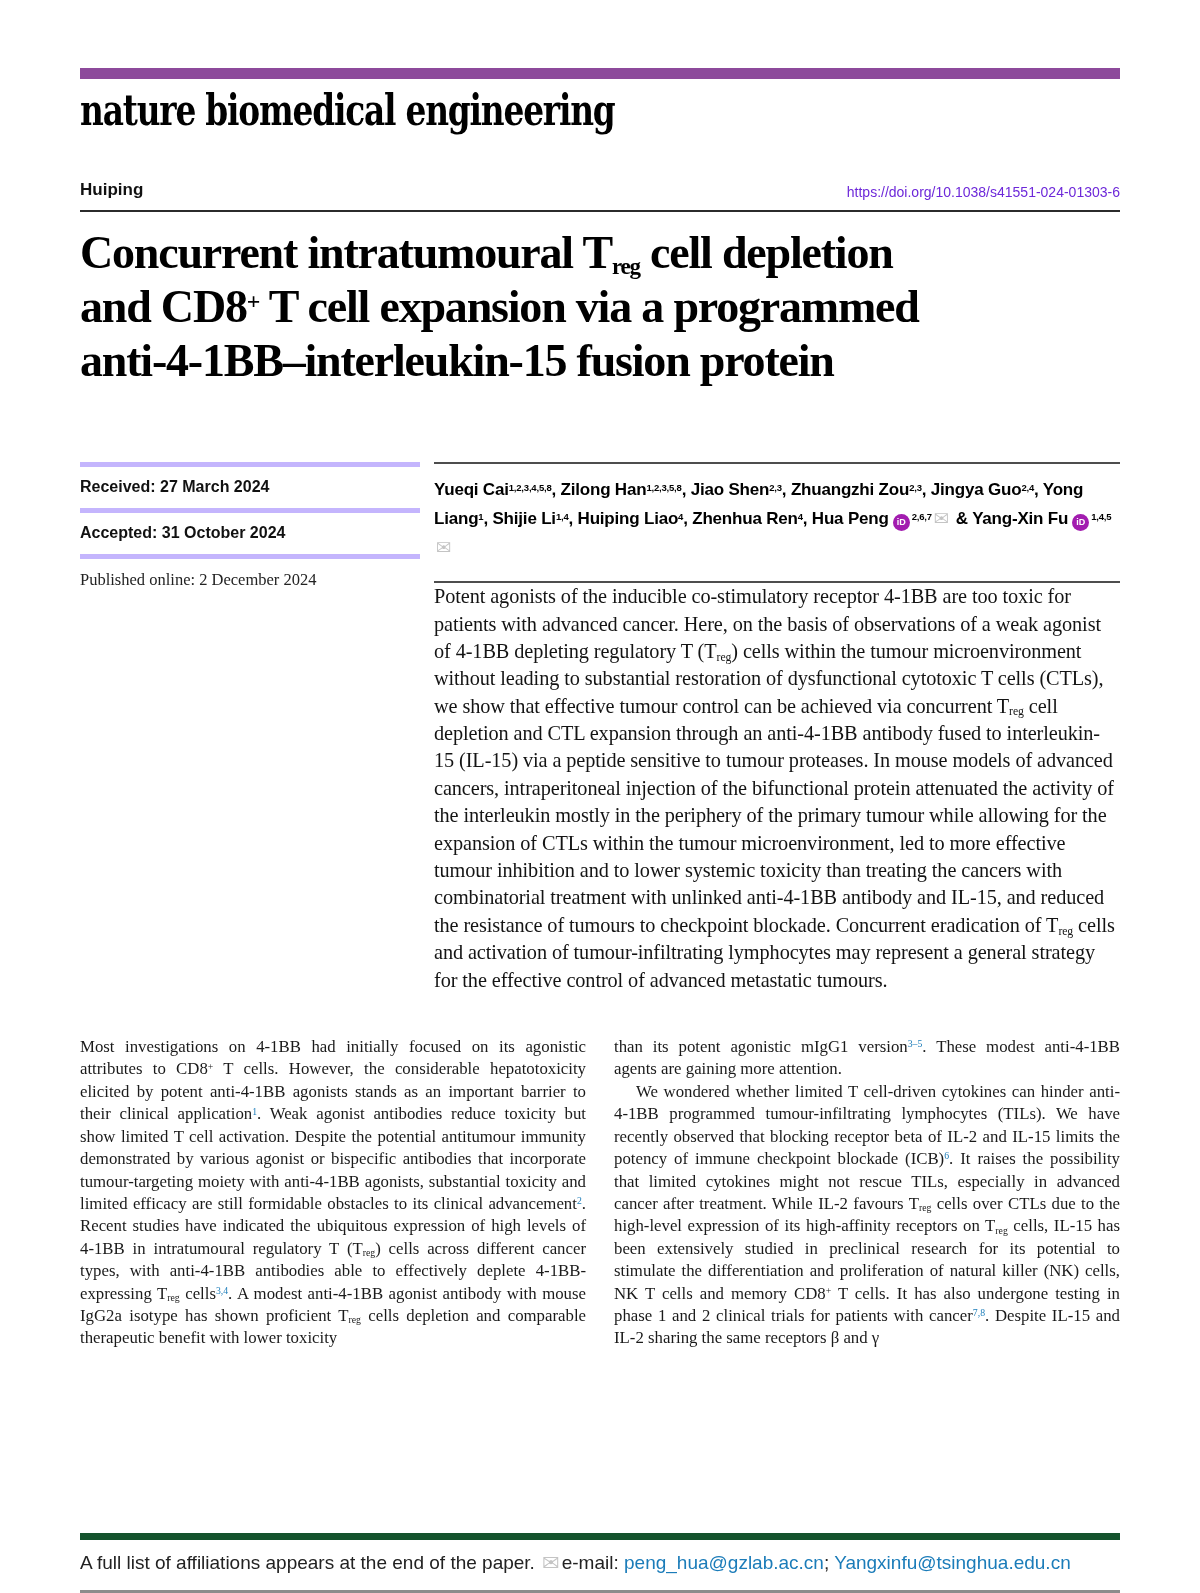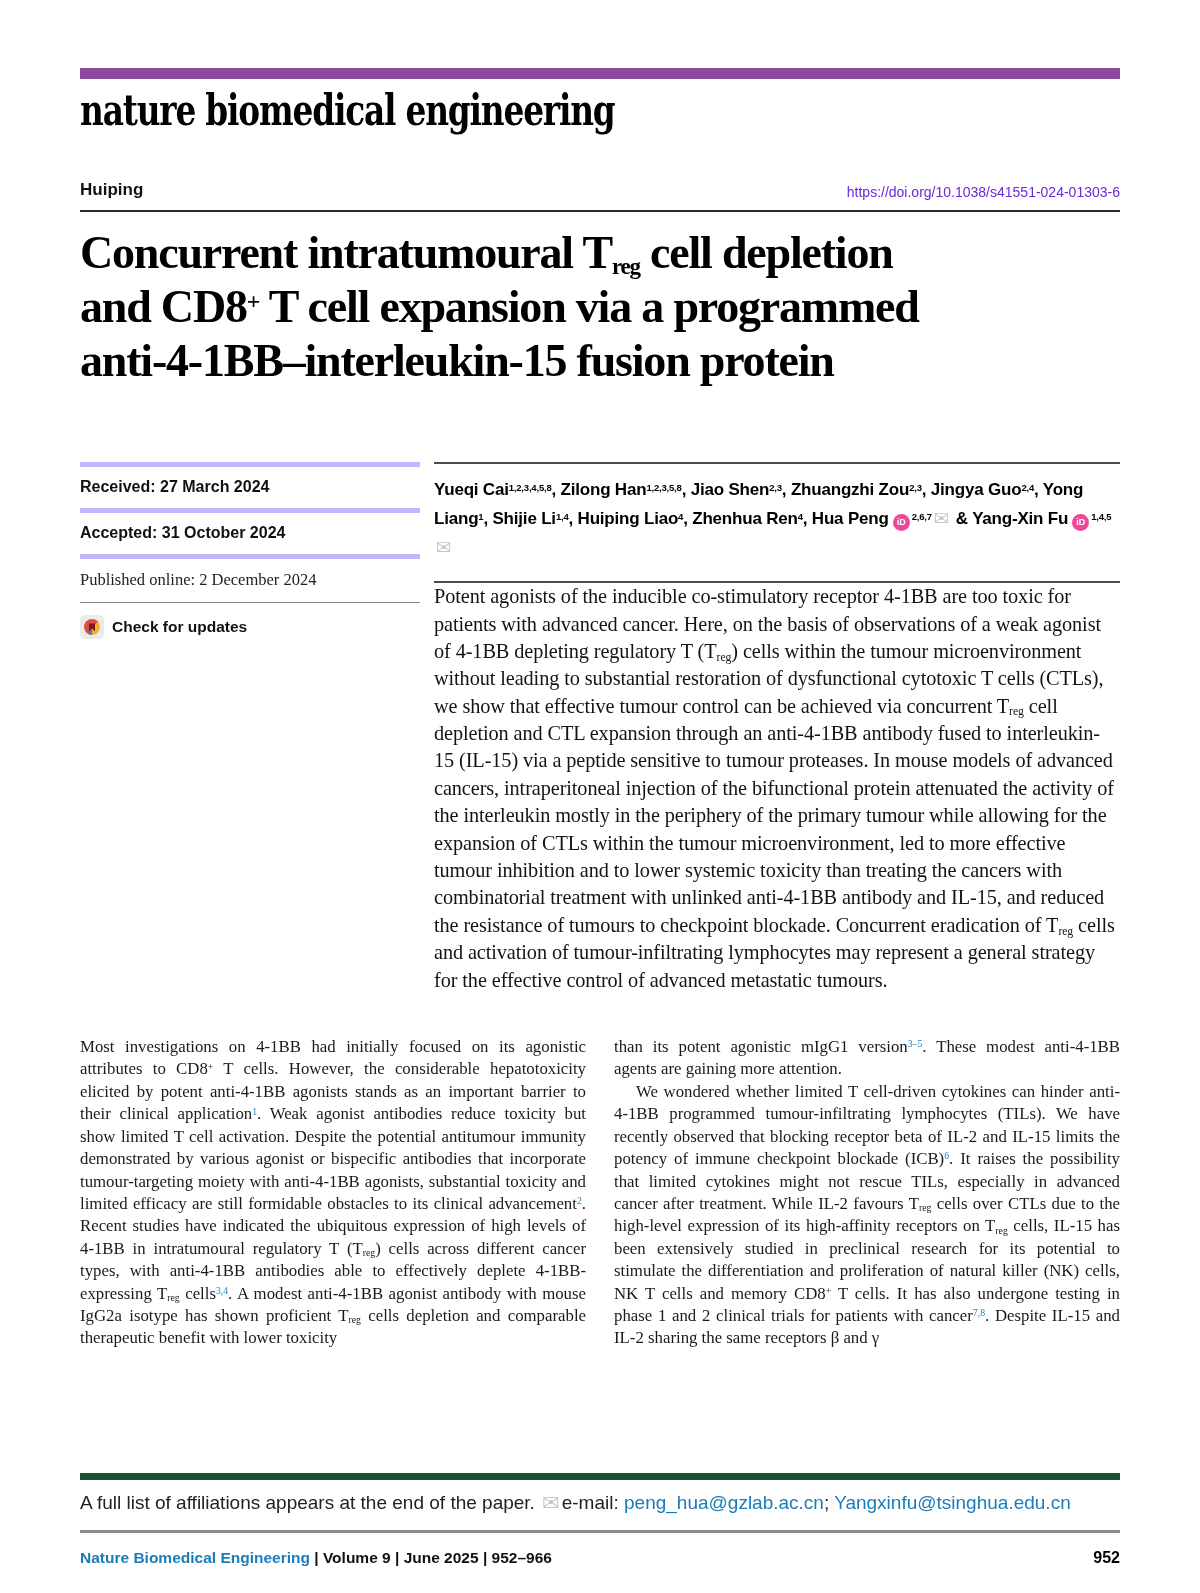--- a/index.html
+++ b/index.html
@@ -55,21 +55,21 @@
   .body-cols { display:flex; gap:28px; margin-top:42px;align-items:flex-end; }
   .bcol { flex:1; font-size:16.8px; line-height:1.335; text-align:justify; color:#1a1a1a; }
   .bcol p + p { text-indent:22px; }
 
   
   .seg-sub { font-size:58%; line-height:0; position:relative; top:0.24em; }
   .seg-sup { font-size:58%; line-height:0; position:relative; top:-0.48em; }
   .seg-supb { font-size:58%; line-height:0; position:relative; top:-0.48em; color:#1b7cb9; }
   .seg-link { color:#1b7cb9; cursor:pointer; }
 
-  .orcid-icon { display:inline-block; width:17px; height:17px; border-radius:50%; background:#ec4899; color:#fff;
+  .orcid-icon { display:inline-block; width:17px; height:17px; border-radius:50%; background:#a21caf; color:#fff;
                 font-family:"Liberation Sans", sans-serif; font-weight:700; font-size:9px; line-height:17px;
                 text-align:center; vertical-align:-0.12em; margin:0 2px 0 4px; letter-spacing:0; }
   .mail-icon { font-family:"DejaVu Sans", sans-serif; font-weight:400; color:#c4c4c4; font-size:1.1em;
                line-height:0; margin:0 2px; position:relative; top:0.05em; }
 
   
   .footer { margin-top:auto; }
   .affil-line { border-top:7px solid #14532d; padding:12px 0 16px 0;
                 font-family:"Liberation Sans", sans-serif; font-size:19px; color:#222; }
   .thick-rule { border-top:3px solid #8c8c8c; }
@@ -93,26 +93,20 @@
       <a class="doi-link">https://doi.org/10.1038/s41551-024-01303-6</a>
     </div>
 
     <h1 class="title"><span>Concurrent intratumoural T</span><span class="seg-sub">reg</span><span> cell depletion</span><br><span>and CD8</span><span class="seg-sup">+</span><span> T cell expansion via a programmed</span><br><span>anti-4-1BB–interleukin-15 fusion protein</span></h1>
 
     <div class="main-grid">
       <div class="sidebar">
         <div class="side-row">Received: 27 March 2024</div>
         <div class="side-row">Accepted: 31 October 2024</div>
         <div class="side-row serif">Published online: 2 December 2024</div>
-        <div class="check-row">
-          <span class="crossmark">
-              <span class="disc"></span>
-            </span>
-          <span>Check for updates</span>
-        </div>
       </div>
 
       <div class="right-col">
         <div class="authors"><span>Yueqi Cai</span><span class="seg-sup">1,2,3,4,5,8</span><span>, Zilong Han</span><span class="seg-sup">1,2,3,5,8</span><span>, Jiao Shen</span><span class="seg-sup">2,3</span><span>, Zhuangzhi Zou</span><span class="seg-sup">2,3</span><span>, Jingya Guo</span><span class="seg-sup">2,4</span><span>, Yong Liang</span><span class="seg-sup">1</span><span>, Shijie Li</span><span class="seg-sup">1,4</span><span>, Huiping Liao</span><span class="seg-sup">4</span><span>, Zhenhua Ren</span><span class="seg-sup">4</span><span>, Hua Peng</span><span class="orcid-icon">iD</span><span class="seg-sup">2,6,7</span><span class="mail-icon">✉</span><span> &amp; Yang-Xin Fu</span><span class="orcid-icon">iD</span><span class="seg-sup">1,4,5</span><span class="mail-icon">✉</span></div>
         <p class="abstract"><span>Potent agonists of the inducible co-stimulatory receptor 4-1BB are too toxic for patients with advanced cancer. Here, on the basis of observations of a weak agonist of 4-1BB depleting regulatory T (T</span><span class="seg-sub">reg</span><span>) cells within the tumour microenvironment without leading to substantial restoration of dysfunctional cytotoxic T cells (CTLs), we show that effective tumour control can be achieved via concurrent T</span><span class="seg-sub">reg</span><span> cell depletion and CTL expansion through an anti-4-1BB antibody fused to interleukin-15 (IL-15) via a peptide sensitive to tumour proteases. In mouse models of advanced cancers, intraperitoneal injection of the bifunctional protein attenuated the activity of the interleukin mostly in the periphery of the primary tumour while allowing for the expansion of CTLs within the tumour microenvironment, led to more effective tumour inhibition and to lower systemic toxicity than treating the cancers with combinatorial treatment with unlinked anti-4-1BB antibody and IL-15, and reduced the resistance of tumours to checkpoint blockade. Concurrent eradication of T</span><span class="seg-sub">reg</span><span> cells and activation of tumour-infiltrating lymphocytes may represent a general strategy for the effective control of advanced metastatic tumours.</span></p>
       </div>
     </div>
 
     <div class="body-cols">
       <div class="bcol">
@@ -120,20 +114,16 @@
       </div>
       <div class="bcol">
         <p><span>than its potent agonistic mIgG1 version</span><span class="seg-supb">3–5</span><span>. These modest anti-4-1BB agents are gaining more attention.</span></p>
         <p><span>We wondered whether limited T cell-driven cytokines can hinder anti-4-1BB programmed tumour-infiltrating lymphocytes (TILs). We have recently observed that blocking receptor beta of IL-2 and IL-15 limits the potency of immune checkpoint blockade (ICB)</span><span class="seg-supb">6</span><span>. It raises the possibility that limited cytokines might not rescue TILs, especially in advanced cancer after treatment. While IL-2 favours T</span><span class="seg-sub">reg</span><span> cells over CTLs due to the high-level expression of its high-affinity receptors on T</span><span class="seg-sub">reg</span><span> cells, IL-15 has been extensively studied in preclinical research for its potential to stimulate the differentiation and proliferation of natural killer (NK) cells, NK T cells and memory CD8</span><span class="seg-sup">+</span><span> T cells. It has also undergone testing in phase 1 and 2 clinical trials for patients with cancer</span><span class="seg-supb">7,8</span><span>. Despite IL-15 and IL-2 sharing the same receptors β and γ</span></p>
       </div>
     </div>
 
     <div class="footer">
       <div class="affil-line"><span>A full list of affiliations appears at the end of the paper. </span><span class="mail-icon">✉</span><span>e-mail: </span><span class="seg-link">peng_hua@gzlab.ac.cn</span><span>; </span><span class="seg-link">Yangxinfu@tsinghua.edu.cn</span></div>
       <div class="thick-rule"></div>
-      <div class="journal-row">
-        <span><span class="seg-link">Nature Biomedical Engineering</span><span> | Volume 9 | June 2025 | 952–966</span></span>
-        <span class="page-num">952</span>
-      </div>
     </div>
 
   </div>
 </div>
 
 </body></html>

